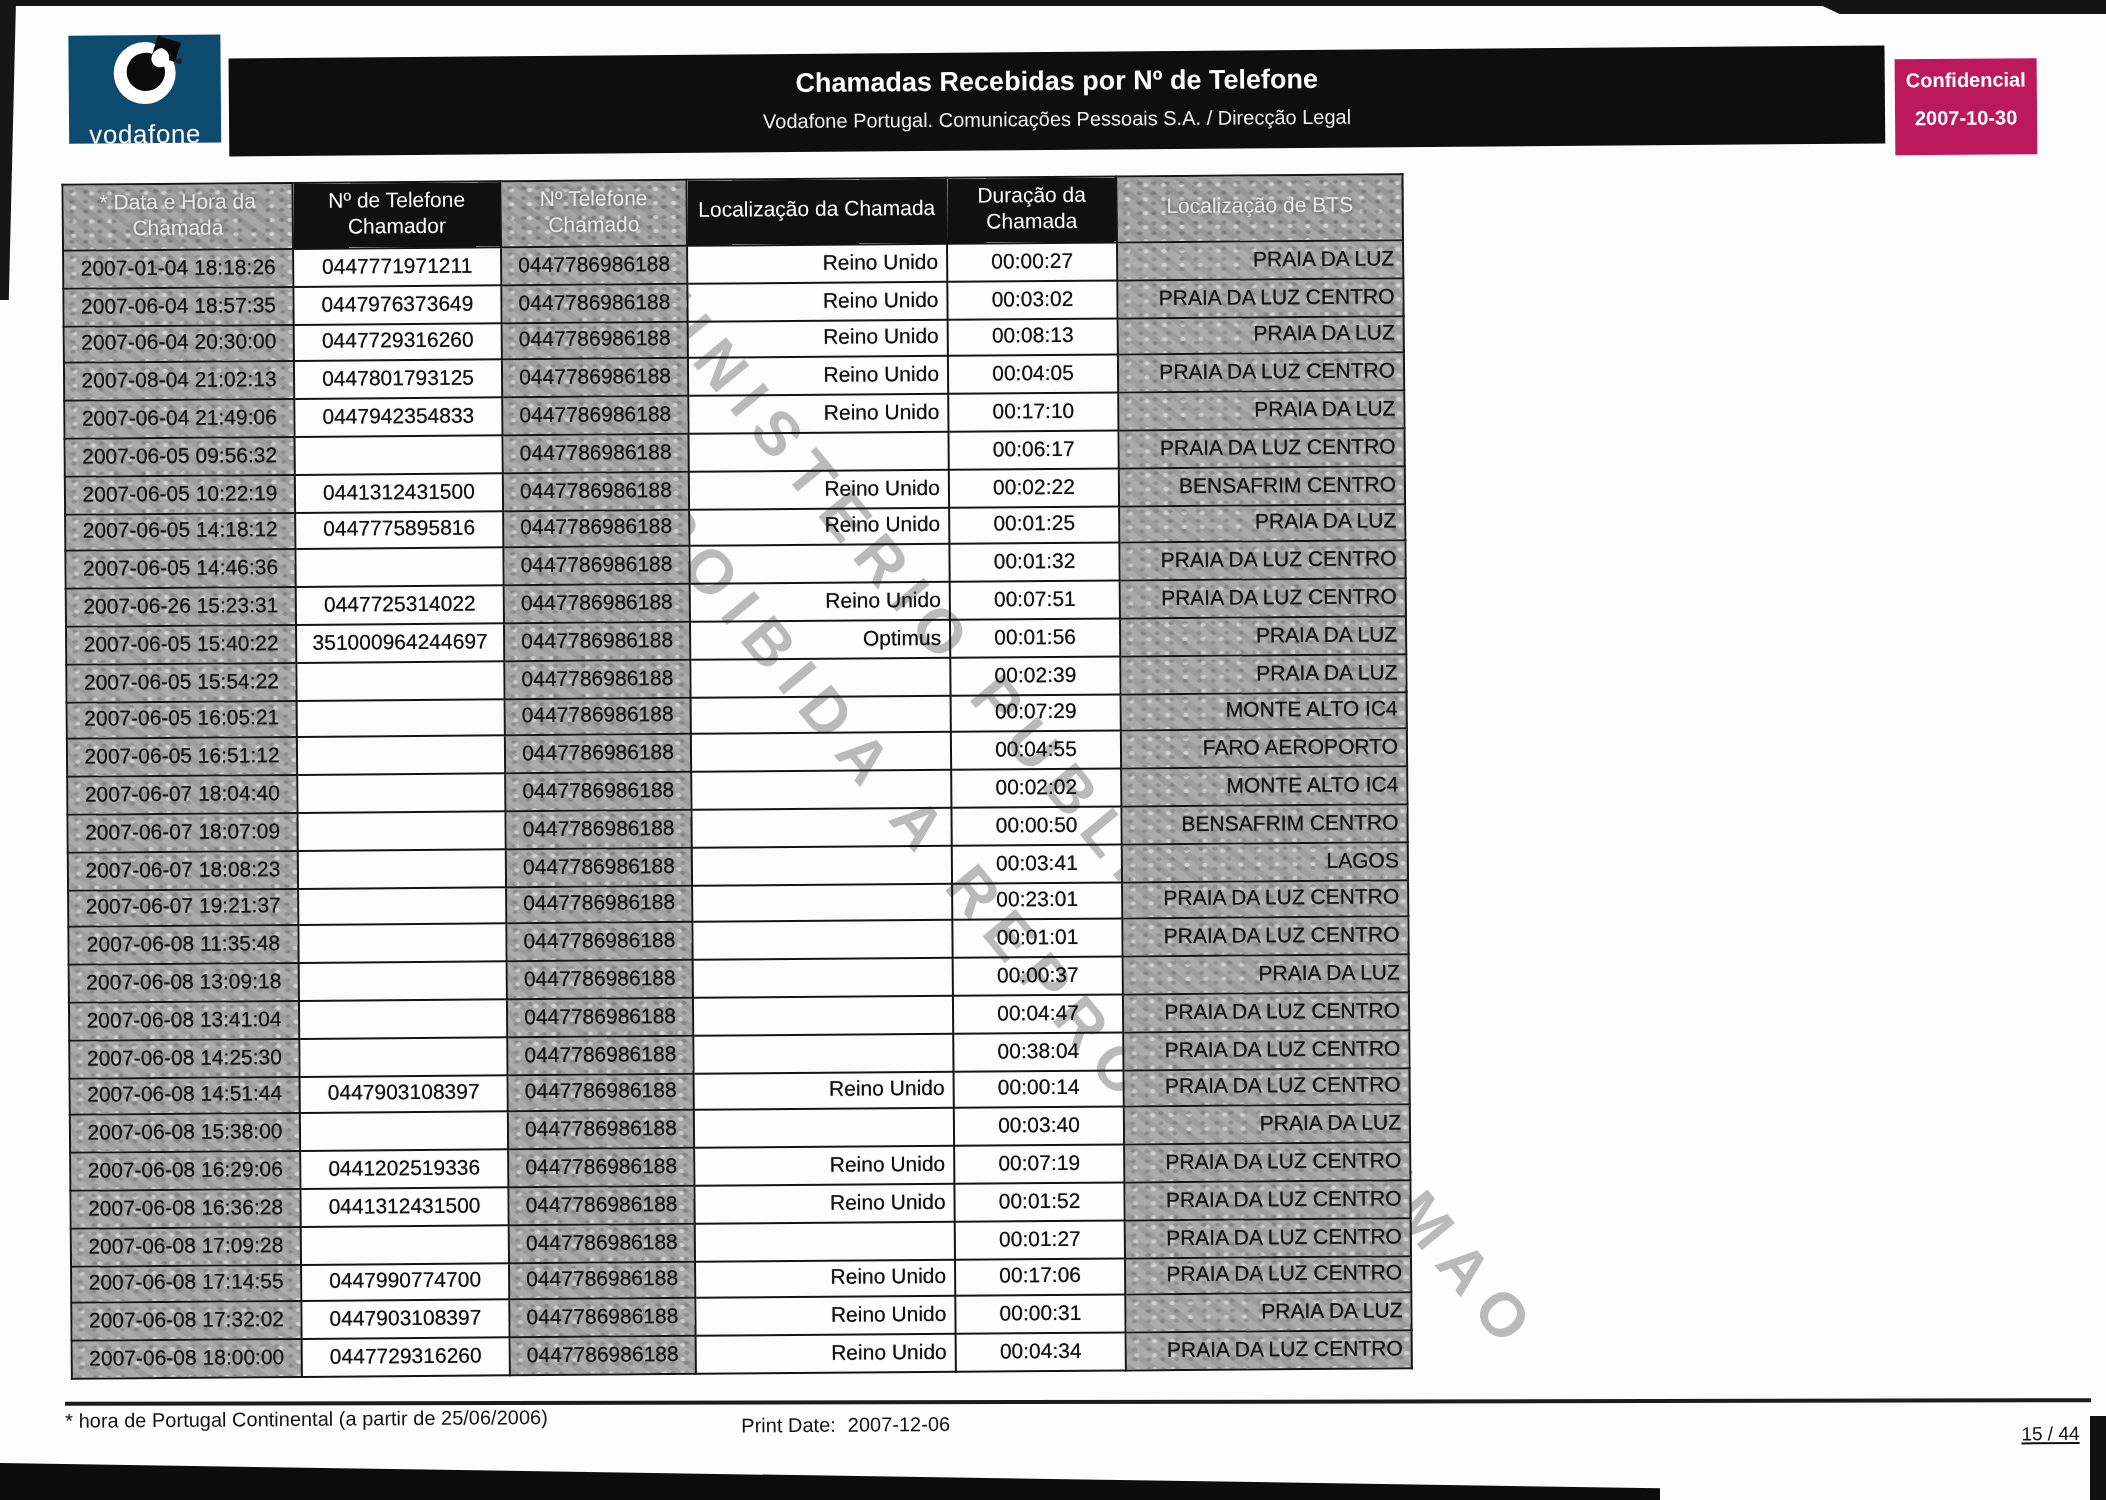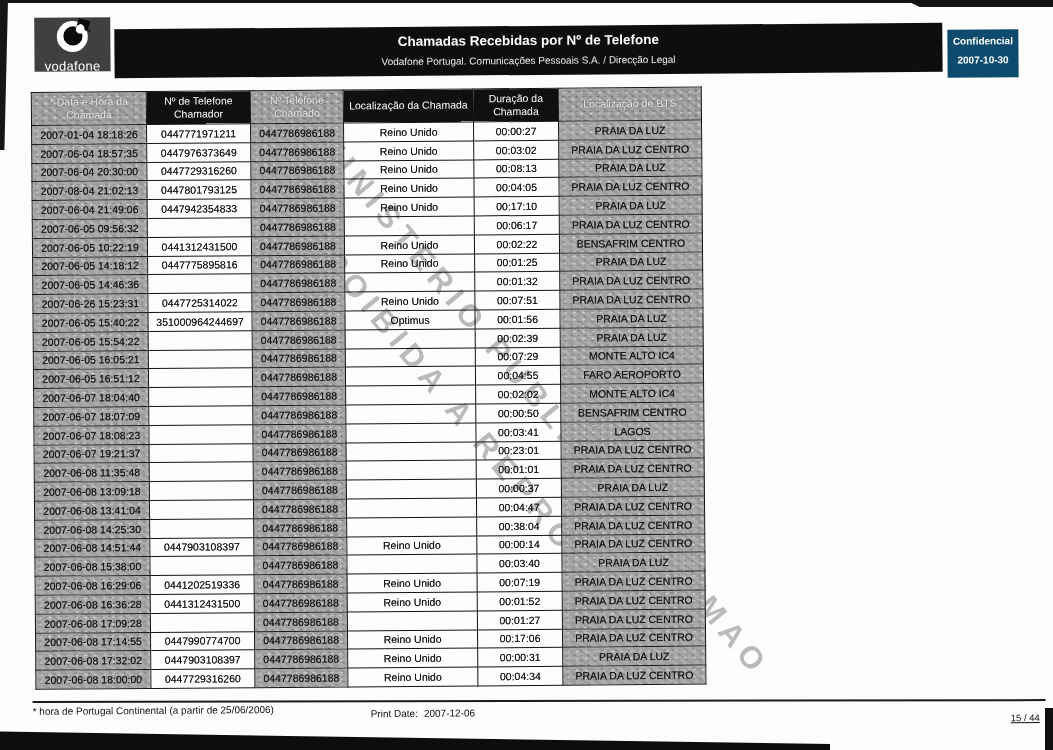--- a/index.html
+++ b/index.html
@@ -12,28 +12,28 @@
   .edge-left{position:absolute;left:0;top:0;width:8px;height:150px;background:#161616;
              clip-path:polygon(0 0,100% 0,55% 100%,0 100%);}
   .edge-bottom{position:absolute;left:0;top:729px;width:830px;height:21px;background:#0d0d0d;
                clip-path:polygon(0 12%,100% 72%,100% 100%,0 100%);}
   .edge-bottom-right{position:absolute;right:0;top:708px;width:8px;height:42px;background:#101010;}
   .speck{position:absolute;left:88px;top:29px;width:3px;height:3px;background:#222;border-radius:50%;}
 
   .content{position:absolute;left:0;top:0;width:1053px;height:750px;transform:rotate(-0.45deg);}
 
   
-  .logo-box{position:absolute;left:37px;top:14px;width:76px;height:54px;background:#404040;
+  .logo-box{position:absolute;left:37px;top:14px;width:76px;height:54px;background:#0c4a6e;
             display:flex;flex-direction:column;align-items:center;justify-content:flex-start;}
   .logo-word{color:#fff;font-size:13px;letter-spacing:.3px;margin-top:-3px;}
   .title-bar{position:absolute;left:117px;top:26px;width:828px;height:49px;background:#0e0e0e;
              color:#fff;text-align:center;}
   .title-bar .t1{font-size:13.5px;font-weight:bold;margin-top:7px;}
   .title-bar .t2{font-size:10px;margin-top:7px;color:#eee;}
-  .conf-box{position:absolute;left:950px;top:33px;width:71px;height:48px;background:#0c4a6e;
+  .conf-box{position:absolute;left:950px;top:33px;width:71px;height:48px;background:#be185d;
             color:#fff;text-align:center;font-weight:bold;}
   .conf-box .c1{font-size:10px;margin-top:6px;}
   .conf-box .c2{font-size:10px;margin-top:8px;}
 
   
   .wm{position:absolute;z-index:1;white-space:nowrap;color:rgba(125,125,125,.52);
       font-size:31px;font-weight:bold;letter-spacing:7px;transform-origin:0 0;transform:rotate(51deg);}
   .wm1{left:338px;top:124px;}
   .wm2{left:326px;top:220px;}
 
@@ -52,21 +52,21 @@
             radial-gradient(rgba(255,255,255,.5) 1px,transparent 1.6px),
             repeating-linear-gradient(37deg,rgba(60,60,60,.14) 0 3px,transparent 3px 7px);
           background-size:7px 5px,9px 7px,auto;}
   .cell-grey{background-color:#ababab;color:#131313;
           background-image:radial-gradient(rgba(40,40,40,.22) 1px,transparent 1.6px),
             radial-gradient(rgba(255,255,255,.45) 1px,transparent 1.6px),
             repeating-linear-gradient(37deg,rgba(60,60,60,.12) 0 3px,transparent 3px 7px);
           background-size:7px 5px,9px 7px,auto;}
   .cell-white{background:transparent;color:#101010;}
   .al-c{text-align:center;}
-  .al-l{text-align:center;padding-left:6px;}
+  .al-l{text-align:right;padding-left:6px;}
   table.calls td{text-shadow:0 0 .4px rgba(0,0,0,.65);}
 
   
   .foot-rule{position:absolute;left:30px;top:697px;width:1013px;height:2px;background:#1c1c1c;
              transform-origin:0 0;transform:rotate(0.35deg);z-index:3;}
   .footnote{position:absolute;left:30px;top:702px;font-size:10px;z-index:3;}
   .print-date{position:absolute;left:368px;top:707px;font-size:10px;z-index:3;}
   .print-date span{margin-right:6px;}
   .page-num{position:absolute;left:1008px;top:716px;font-size:9.5px;z-index:3;text-decoration:underline;}
 </style>

